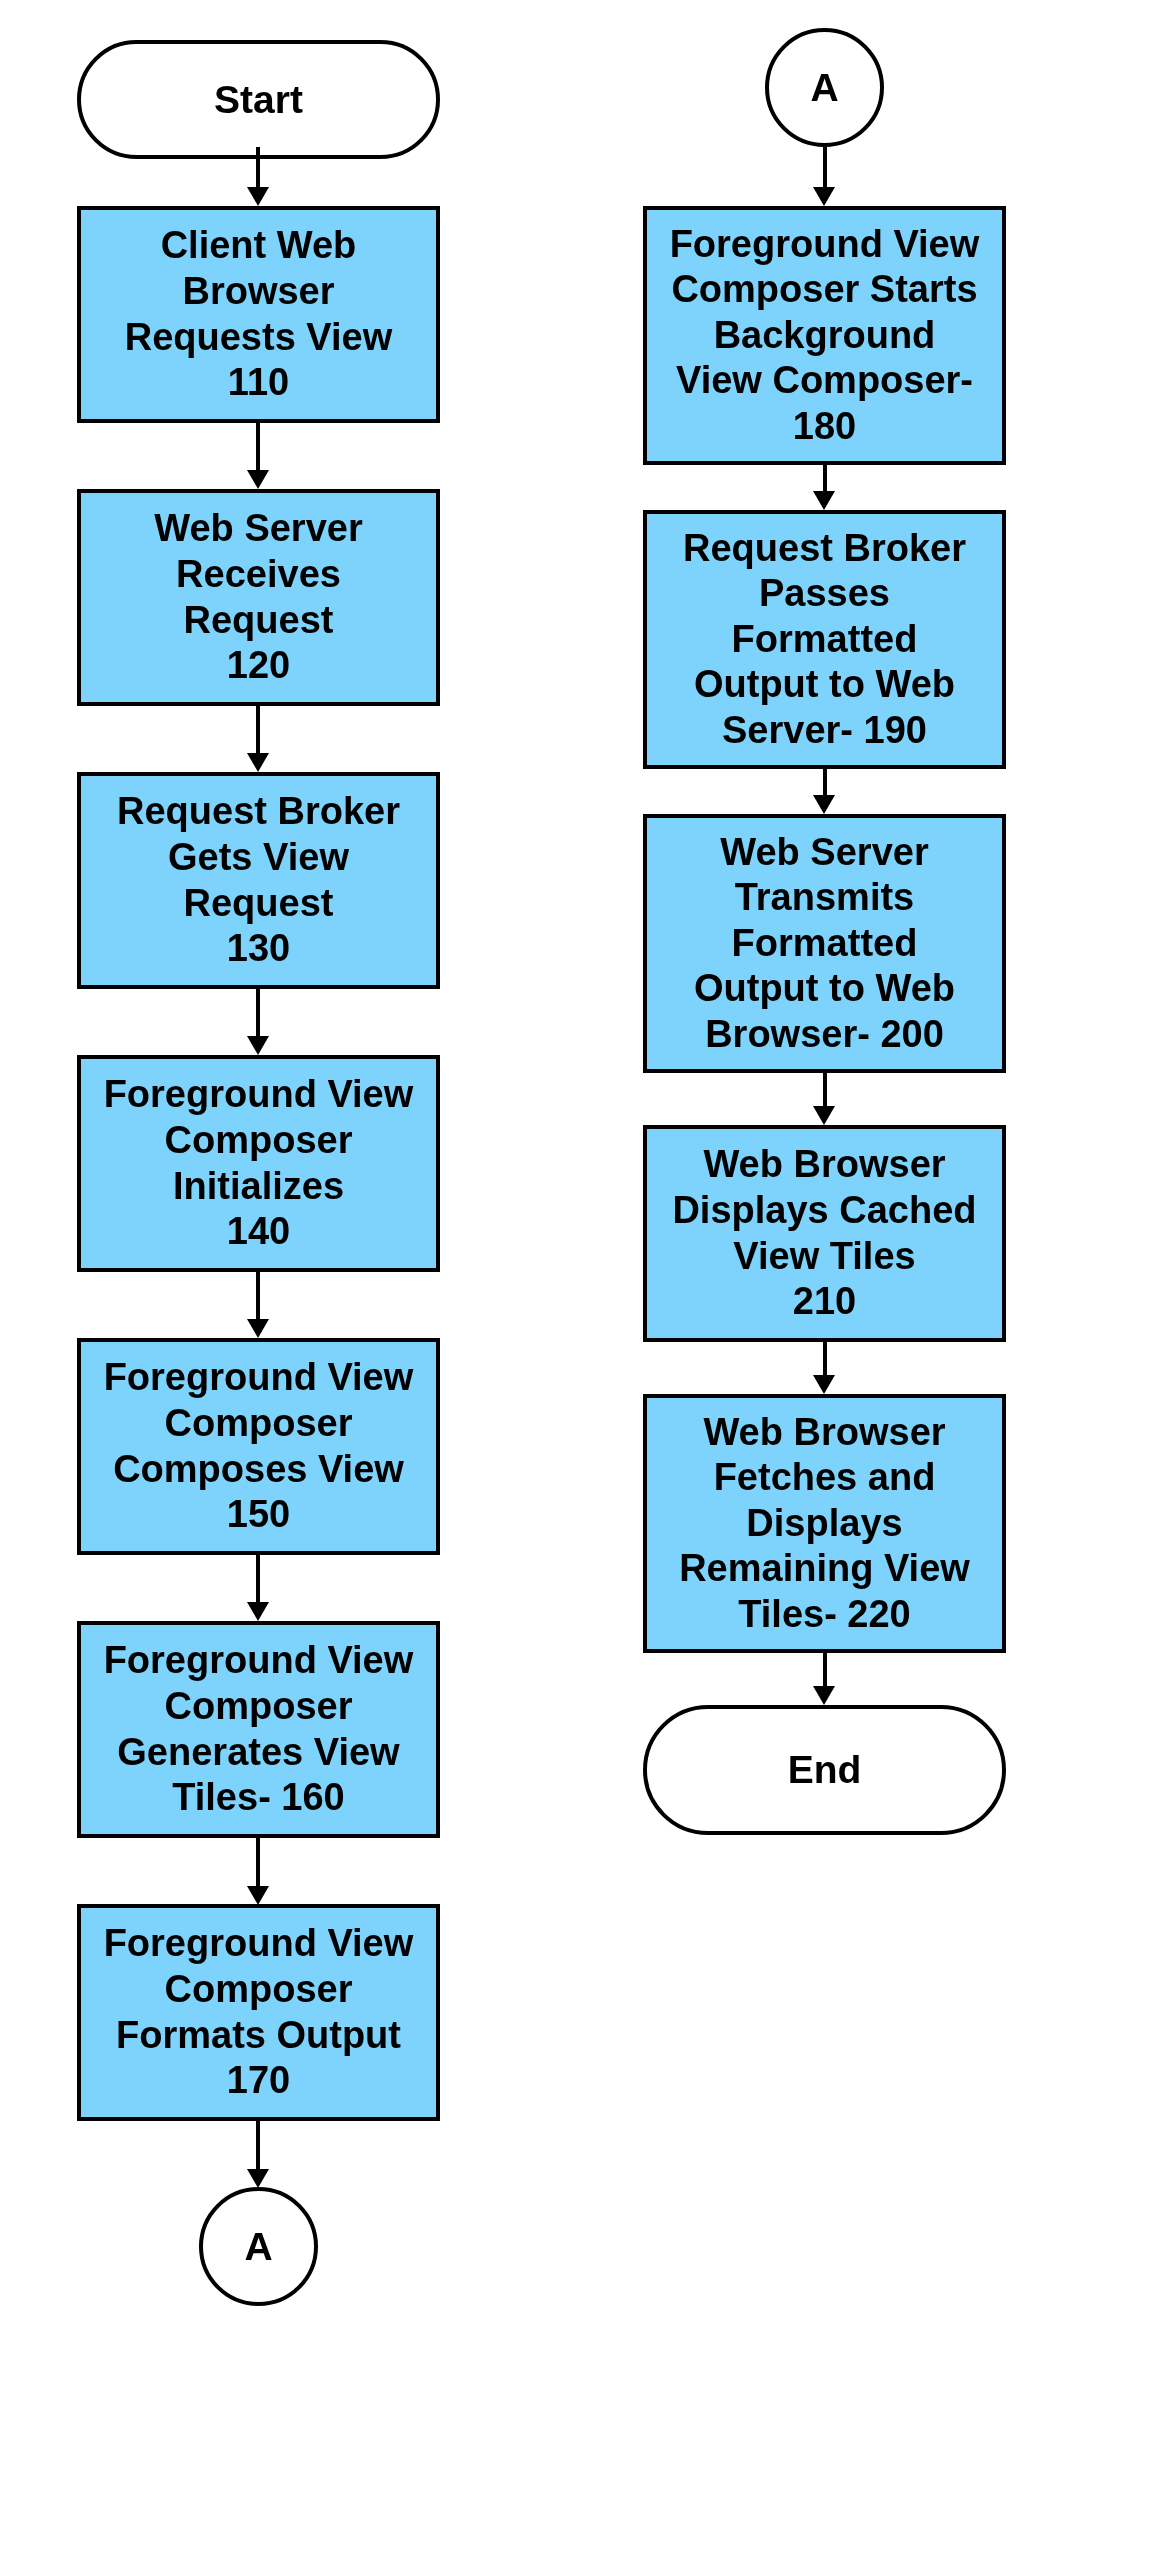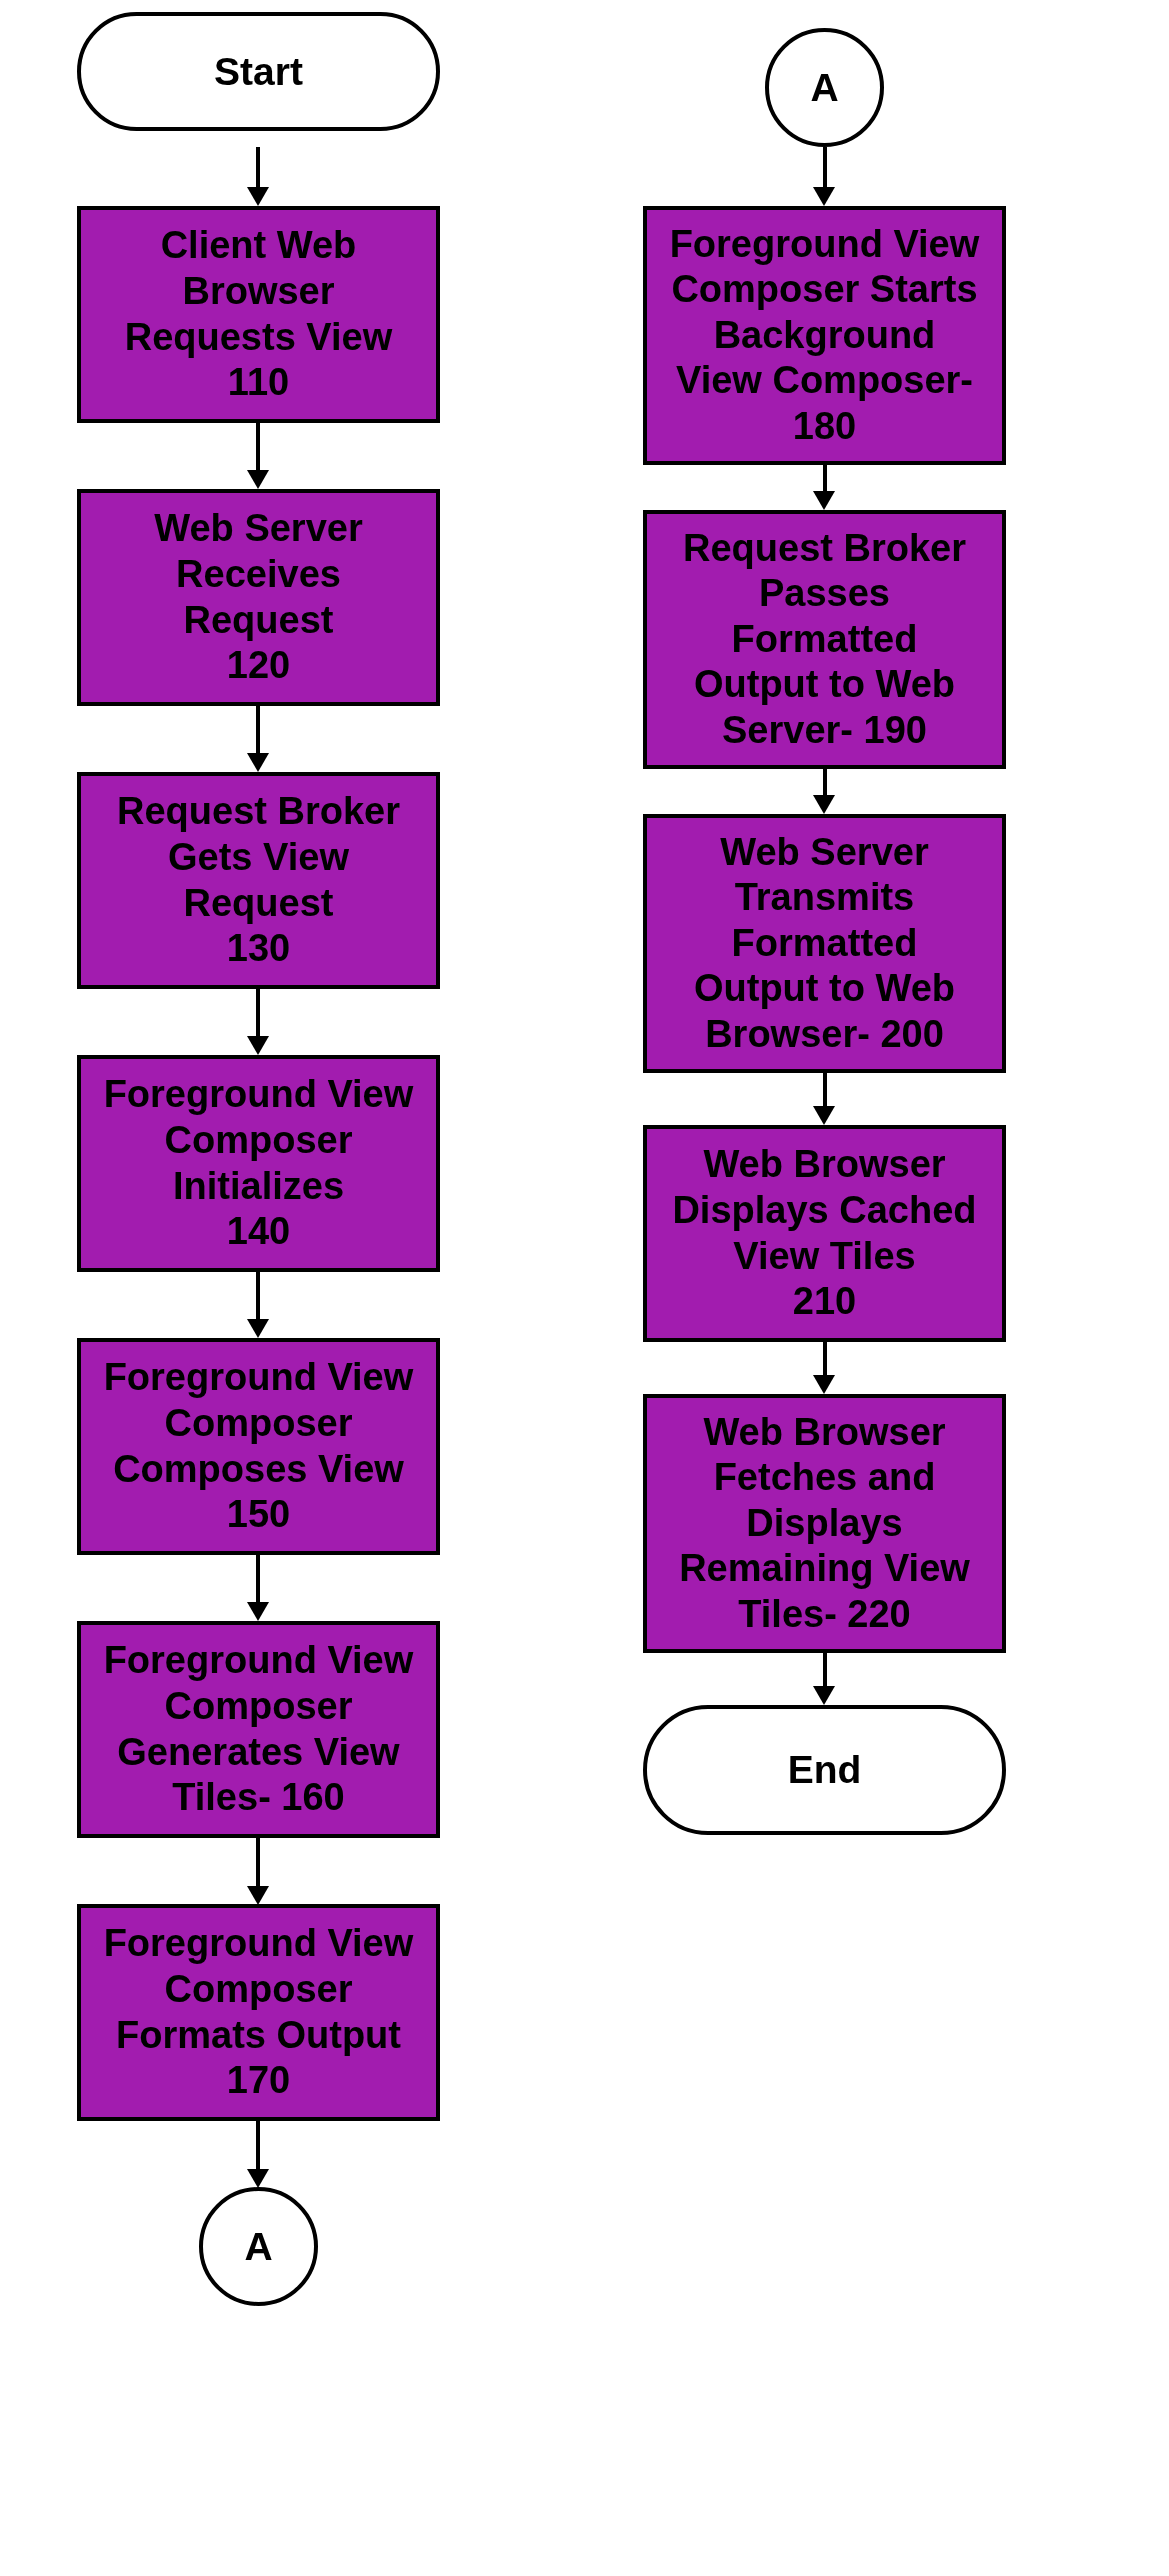--- a/index.html
+++ b/index.html
@@ -20,21 +20,21 @@
     justify-content: center;
     background: #fff;
   }
   .terminator span {
     font-size: 39px;
     text-align: center;
   }
   .process {
     position: absolute;
     border: 4.2px solid #000;
-    background: #a21caf;
+    background: #7dd3fc;
     display: flex;
     flex-direction: column;
     align-items: center;
     justify-content: center;
     padding: 7px 14px;
   }
   .process .text {
     font-size: 38px;
     text-align: center;
     line-height: 1.2;
@@ -61,21 +61,21 @@
     width: 0;
     height: 0;
     border-left: 11.2px solid transparent;
     border-right: 11.2px solid transparent;
     border-top: 19.6px solid #000;
   }
 </style>
 </head>
 <body>
 
-<div class="terminator" style="left:77px; top:12px; width:363px; height:119px;">
+<div class="terminator" style="left:77px; top:40px; width:363px; height:119px;">
   <span>Start</span>
 </div>
 
 <div class="arrow-line" style="left:256px; top:147px; height:42px;"></div>
 <div class="arrow-head" style="left:247px; top:187px;"></div>
 
 <div class="process" style="left:77px; top:206px; width:363px; height:217px;">
   <div class="text">Client Web<br>Browser<br>Requests View<br>110</div>
 </div>
 

